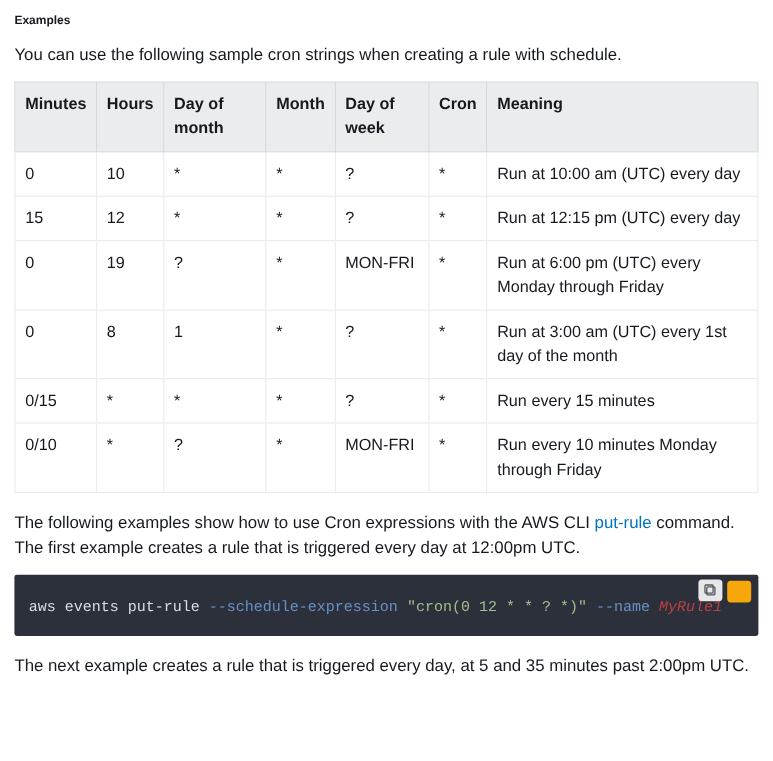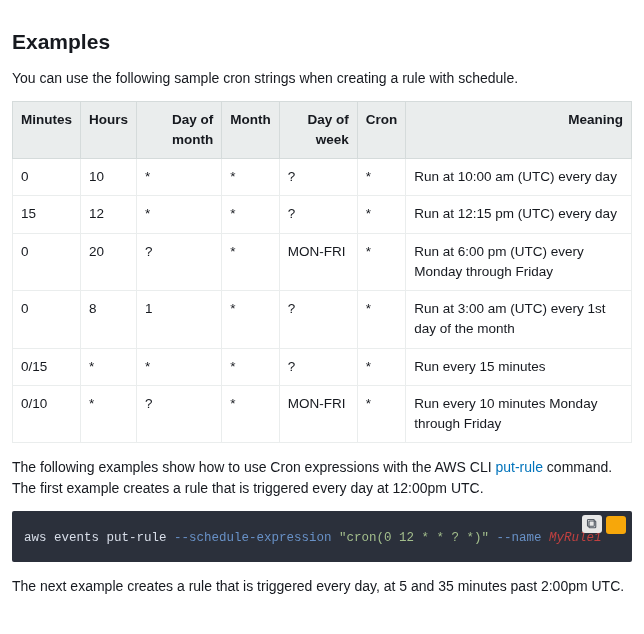--- a/index.html
+++ b/index.html
@@ -6,40 +6,40 @@
     font-family: "Amazon Ember", "Helvetica Neue", Arial, sans-serif;
     font-size: 14px;
     color: #16191f;
     margin: 0;
     padding: 10px 12px;
     max-width: 644px;
     box-sizing: border-box;
     line-height: 1.5;
   }
   h3 {
-    font-size: 21px;
+    font-size: 10px;
     font-weight: 700;
-    margin: 16px 0 10px 0;
+    margin: 0 0 10px 0;
   }
   p {
     margin: 10px 0 12px 0;
   }
   a.inline-link {
     color: #0073bb;
     text-decoration: none;
   }
   table {
     border-collapse: collapse;
     width: 100%;
     font-size: 13.5px;
     margin-bottom: 14px;
   }
   thead th {
     background: #eaeded;
-    text-align: right;
+    text-align: left;
     font-weight: 700;
     padding: 8px 8px;
     border: 1px solid #d5dbdb;
     vertical-align: top;
   }
   tbody td {
     padding: 8px 8px;
     border: 1px solid #eaeded;
     vertical-align: top;
   }
@@ -120,21 +120,21 @@
         <td>15</td>
         <td>12</td>
         <td>*</td>
         <td>*</td>
         <td>?</td>
         <td>*</td>
         <td>Run at 12:15 pm (UTC) every day</td>
       </tr>
       <tr>
         <td>0</td>
-        <td>20</td>
+        <td>19</td>
         <td>?</td>
         <td>*</td>
         <td>MON-FRI</td>
         <td>*</td>
         <td>Run at 6:00 pm (UTC) every Monday through Friday</td>
       </tr>
       <tr>
         <td>0</td>
         <td>8</td>
         <td>1</td>

